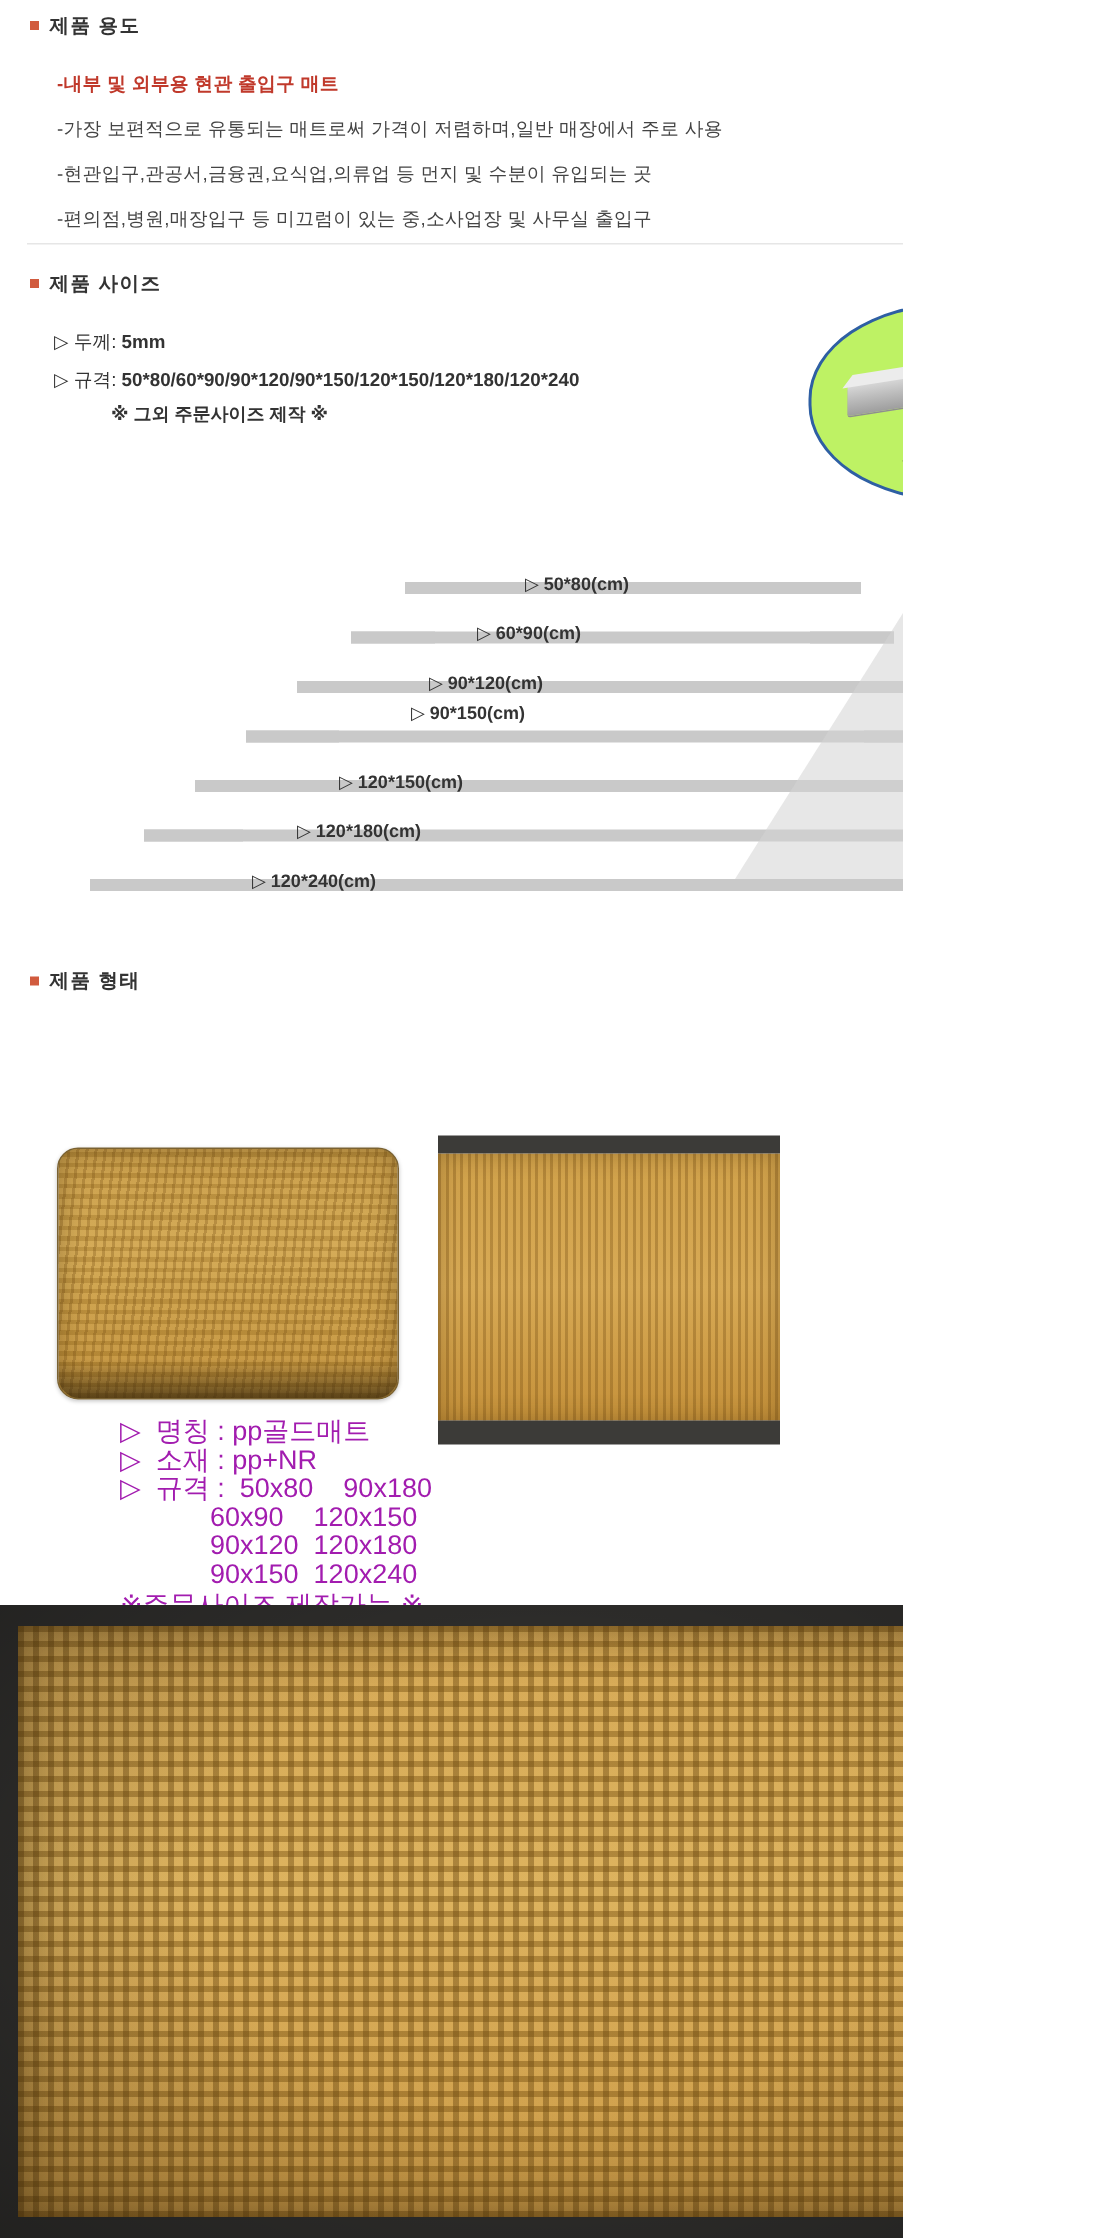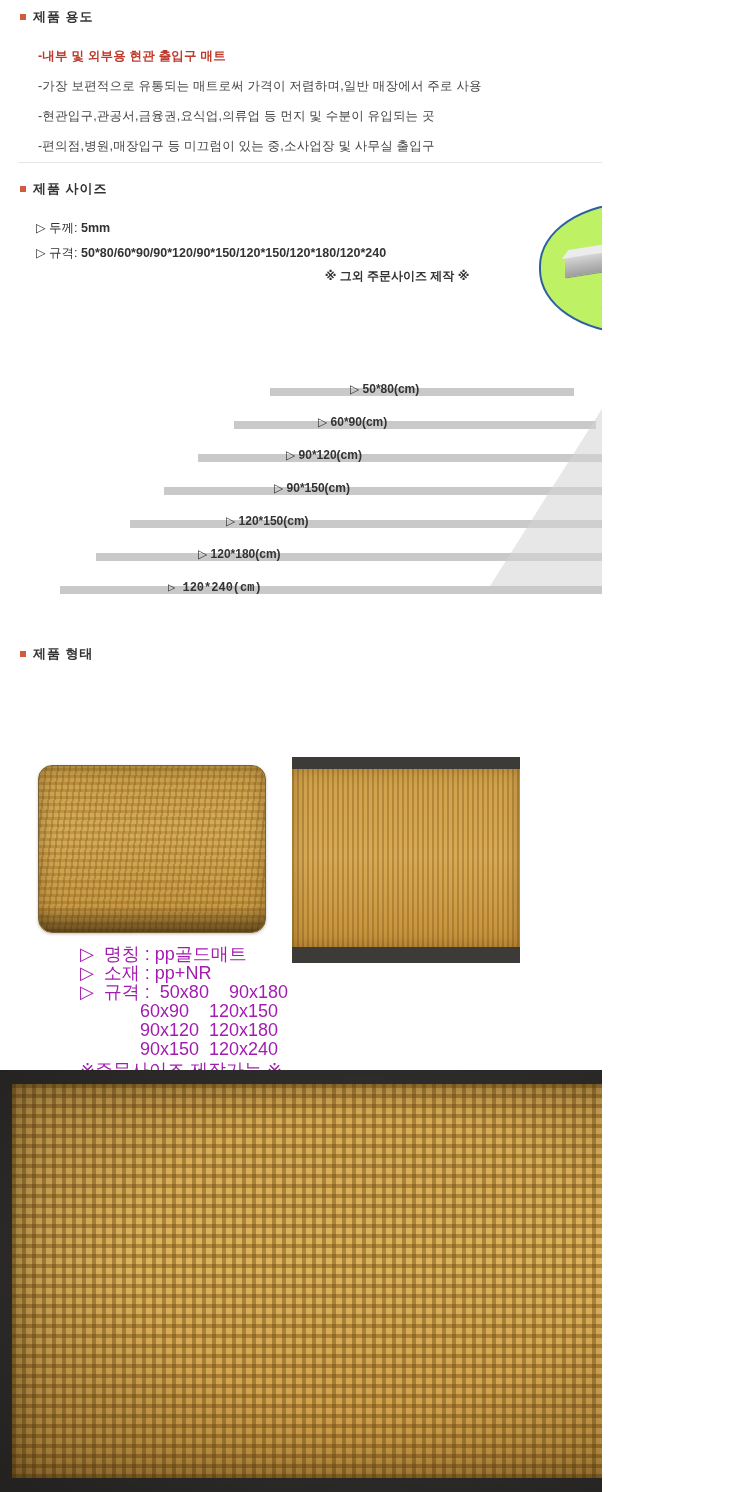--- a/index.html
+++ b/index.html
@@ -22,21 +22,21 @@
   .sec1 .lines{margin-top:22px;margin-left:18px;}
   .sec1 .l-red{color:#c0392b;font-size:12.5px;font-weight:bold;margin-bottom:13px;letter-spacing:.2px;}
   .sec1 .l{color:#444;font-size:12.5px;margin-bottom:13px;letter-spacing:.2px;}
   .divider{position:absolute;left:18px;top:162px;width:700px;height:1px;background:#e6e6e6;}
 
   
   .sec2{position:absolute;left:20px;top:180px;width:700px;}
   .sec2 .spec{margin-top:22px;margin-left:16px;}
   .spec-row{font-size:12.5px;color:#333;margin-bottom:8px;font-weight:bold;}
   .spec-row .tri{font-weight:normal;}
-  .spec-note{font-size:12px;color:#333;margin-left:38px;margin-top:-2px;font-weight:bold;text-align:center;}
+  .spec-note{font-size:12px;color:#333;margin-left:38px;margin-top:-2px;font-weight:bold;}
 
   
   .bubble{
     position:absolute;left:519px;top:22px;width:188px;height:128px;
     border:2px solid #2e5fa3;border-radius:95px/64px;background:#bef264;
     overflow:hidden;
   }
   .bubble .bar{
     position:absolute;left:24px;top:44px;width:120px;height:20px;
     background:linear-gradient(180deg,#d8d8d8 0%,#bdbdbd 45%,#9e9e9e 100%);
@@ -154,30 +154,30 @@
       <div class="mat" style="left:250px;top:88px;border-width:0 52px 8px 52px;border-color:#c9c9c9;width:200px;"></div>
       <div class="matlabel" style="left:330px;top:82px;">▷ 50*80(cm)</div>
 
       <div class="mat" style="left:214px;top:121px;border-width:0 56px 8px 56px;border-color:#c9c9c9;width:250px;"></div>
       <div class="matlabel" style="left:298px;top:115px;">▷ 60*90(cm)</div>
 
       <div class="mat" style="left:178px;top:154px;border-width:0 60px 8px 60px;border-color:#c9c9c9;width:300px;"></div>
       <div class="matlabel" style="left:266px;top:148px;">▷ 90*120(cm)</div>
 
       <div class="mat" style="left:144px;top:187px;border-width:0 62px 8px 62px;border-color:#c9c9c9;width:350px;"></div>
-      <div class="matlabel" style="left:236px;top:181px;padding-left:18px;">▷ 90*150(cm)</div>
+      <div class="matlabel" style="left:236px;top:168px;padding-left:18px;">▷ 90*150(cm)</div>
 
       <div class="mat" style="left:110px;top:220px;border-width:0 64px 8px 64px;border-color:#c9c9c9;width:400px;"></div>
       <div class="matlabel" style="left:206px;top:214px;">▷ 120*150(cm)</div>
 
       <div class="mat" style="left:76px;top:253px;border-width:0 66px 8px 66px;border-color:#c9c9c9;width:450px;"></div>
       <div class="matlabel" style="left:178px;top:247px;">▷ 120*180(cm)</div>
 
       <div class="mat" style="left:40px;top:286px;border-width:0 70px 8px 70px;border-color:#c9c9c9;width:500px;"></div>
-      <div class="matlabel" style="left:148px;top:280px;font-family:Liberation Mono, monospace;">▷ 120*240(cm)</div>
+      <div class="matlabel" style="left:148px;top:280px;">▷ 120*240(cm)</div>
 
       <div class="mat" style="left:470px;top:96px;border-width:0 0 190px 120px;border-color:transparent transparent #d3d3d3 transparent;opacity:.55;"></div>
     </div>
   </div>
 
   <div class="sec3">
     <div class="sec-head">
       <span class="sec-bullet"></span>
       <span class="sec-title">제품 형태</span>
     </div>

